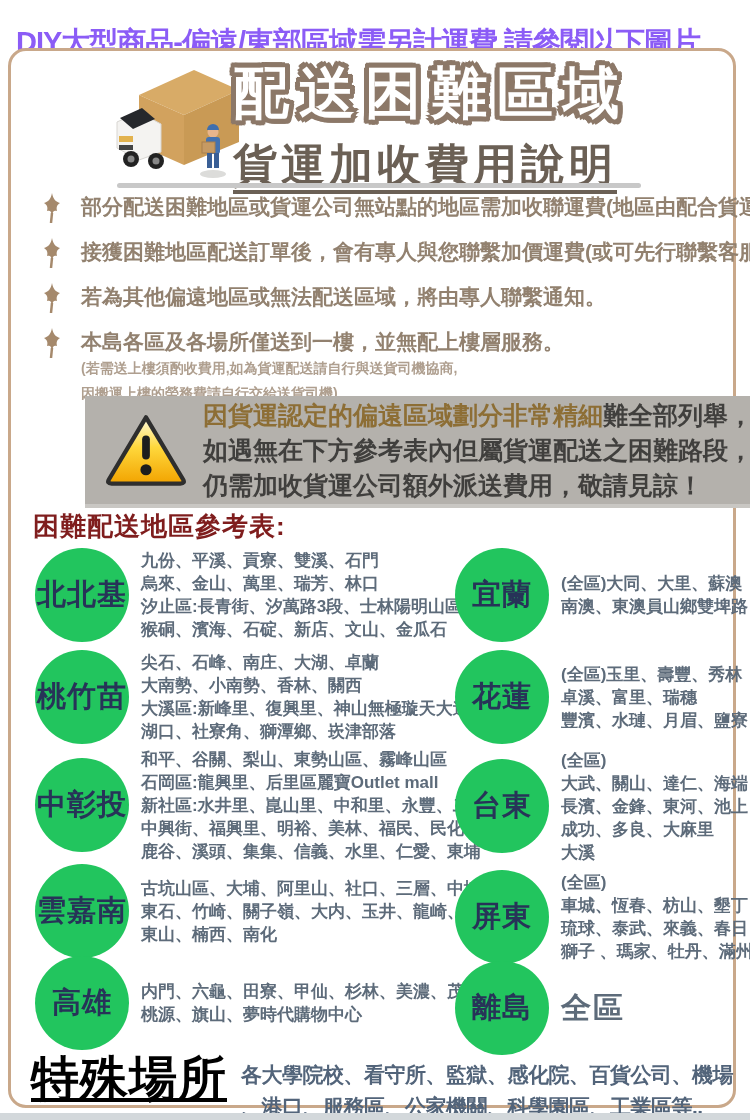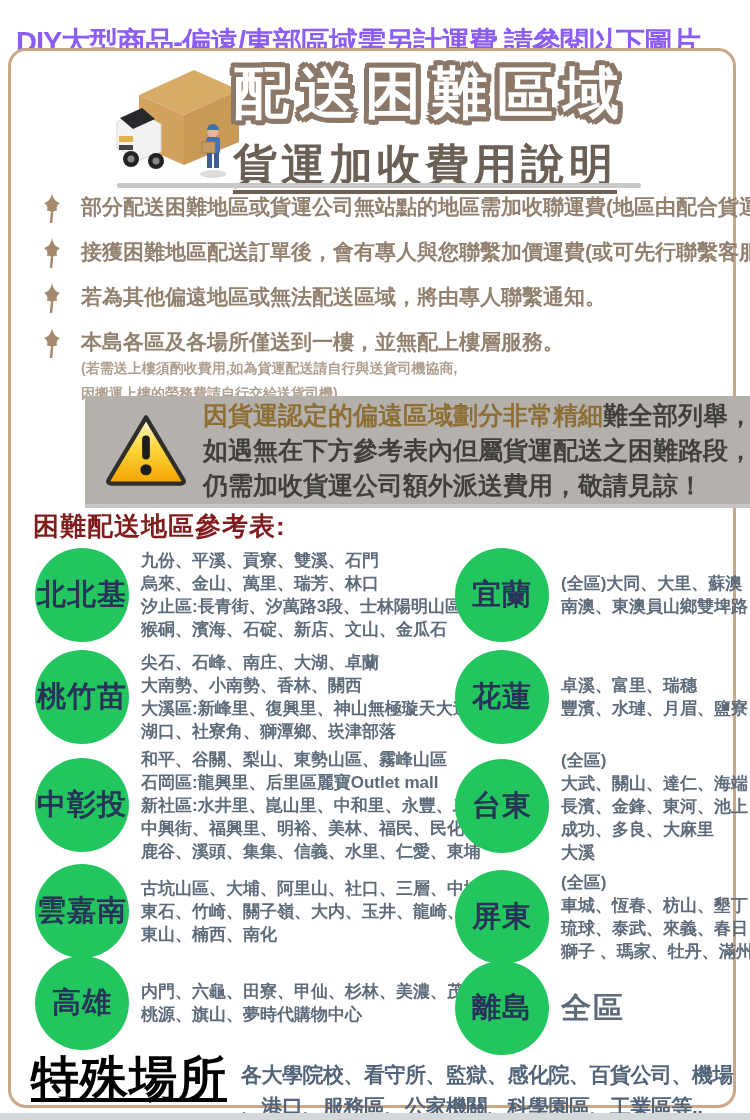--- a/index.html
+++ b/index.html
@@ -218,20 +218,21 @@
       <div class="rlines">
         <div class="rline">(全區)大同、大里、蘇澳</div>
         <div class="rline">南澳、東澳員山鄉雙埤路</div>
       </div>
     </div>
     <div class="region-row" style="height:100px">
       <div class="badge">
           <span>花蓮</span>
         </div>
       <div class="rlines">
+        <div class="rline">(全區)玉里、壽豐、秀林</div>
         <div class="rline">卓溪、富里、瑞穗</div>
         <div class="rline">豐濱、水璉、月眉、鹽寮</div>
       </div>
     </div>
     <div class="region-row" style="height:118px">
       <div class="badge">
           <span>台東</span>
         </div>
       <div class="rlines">
         <div class="rline">(全區)</div>

